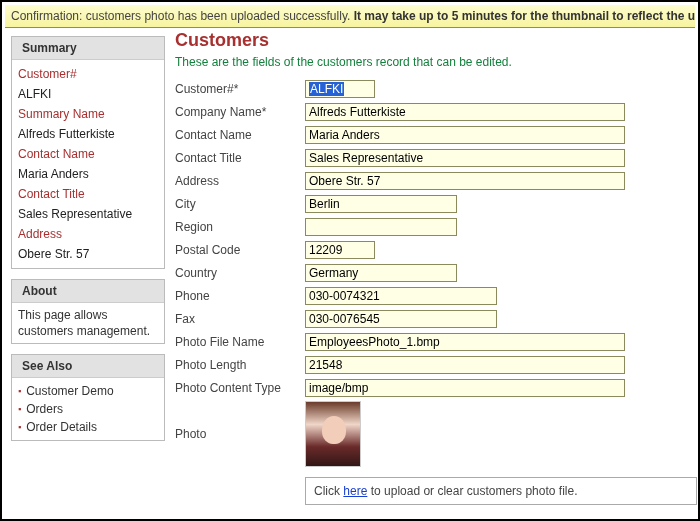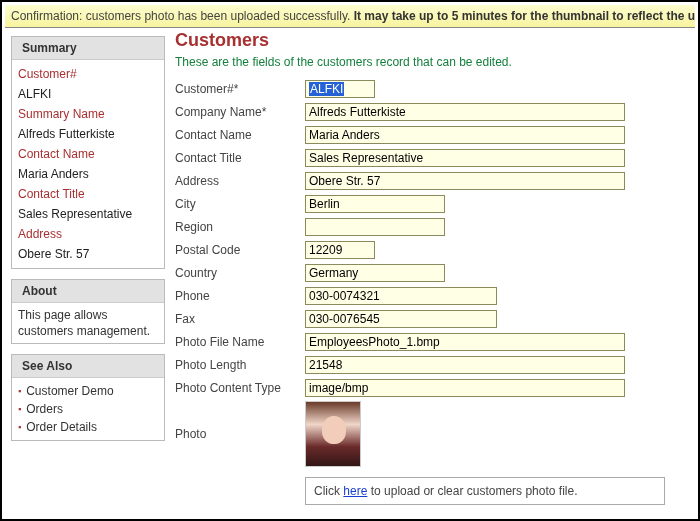--- a/index.html
+++ b/index.html
@@ -59,21 +59,21 @@
   .form-row { display: flex; align-items: center; margin-bottom: 3px; min-height: 20px; }
   .flbl { width: 130px; color: #444; font-size: 12px; }
   .finput {
     font-size: 12px;
     padding: 1px 3px;
     border: 1px solid #8a8a5c;
     background: #ffffe6;
     height: 18px;
   }
   .w-xs { width: 70px; }
-  .w-s  { width: 140px; }
+  .w-s  { width: 152px; }
   .w-m  { width: 192px; }
   .w-l  { width: 320px; }
   .sel { background: #2462d6; color: #fff; padding: 0 1px; }
   .photo {
     width: 56px; height: 66px;
     border: 1px solid #ccc;
     background: linear-gradient(180deg,#6a3b2a 0%,#f0d6c8 35%,#6a2a2a 70%,#321616 100%);
     position: relative;
     overflow: hidden;
   }
@@ -81,21 +81,21 @@
     content:"";
     position:absolute;
     top:14px; left:16px;
     width:24px; height:28px;
     background:#f2cdb9;
     border-radius:50% 50% 45% 45%;
   }
   .uploadbox{
     border:1px solid #aaa;
     padding:6px 8px;
-    width:360px;
+    width:392px;
     margin-top:10px;
     margin-left:130px;
     font-size:12px;
     color:#444;
   }
   .uploadbox a{ color:#1a3fcf; text-decoration: underline; cursor:pointer;}
 </style>
 </head>
 <body>
 

